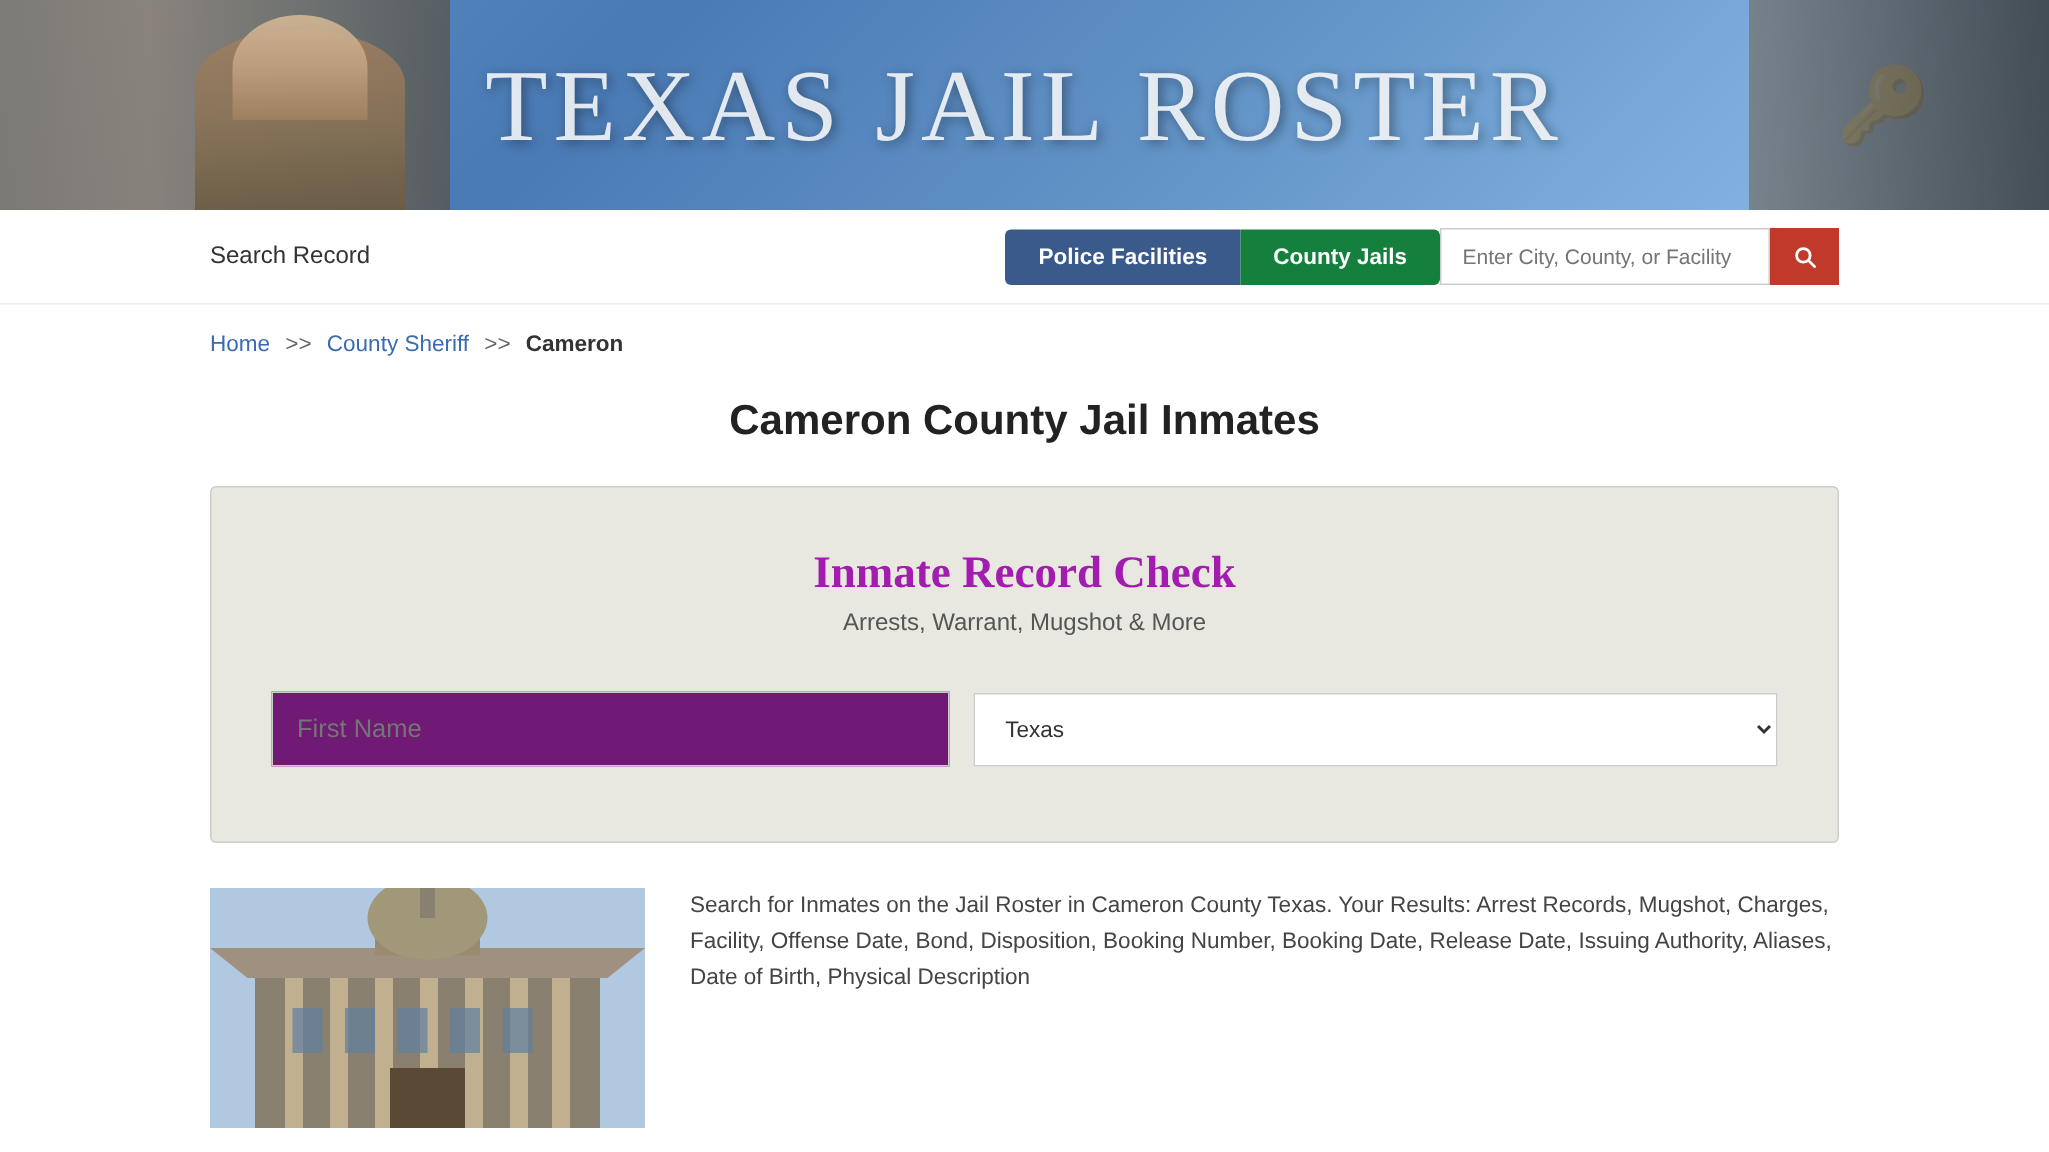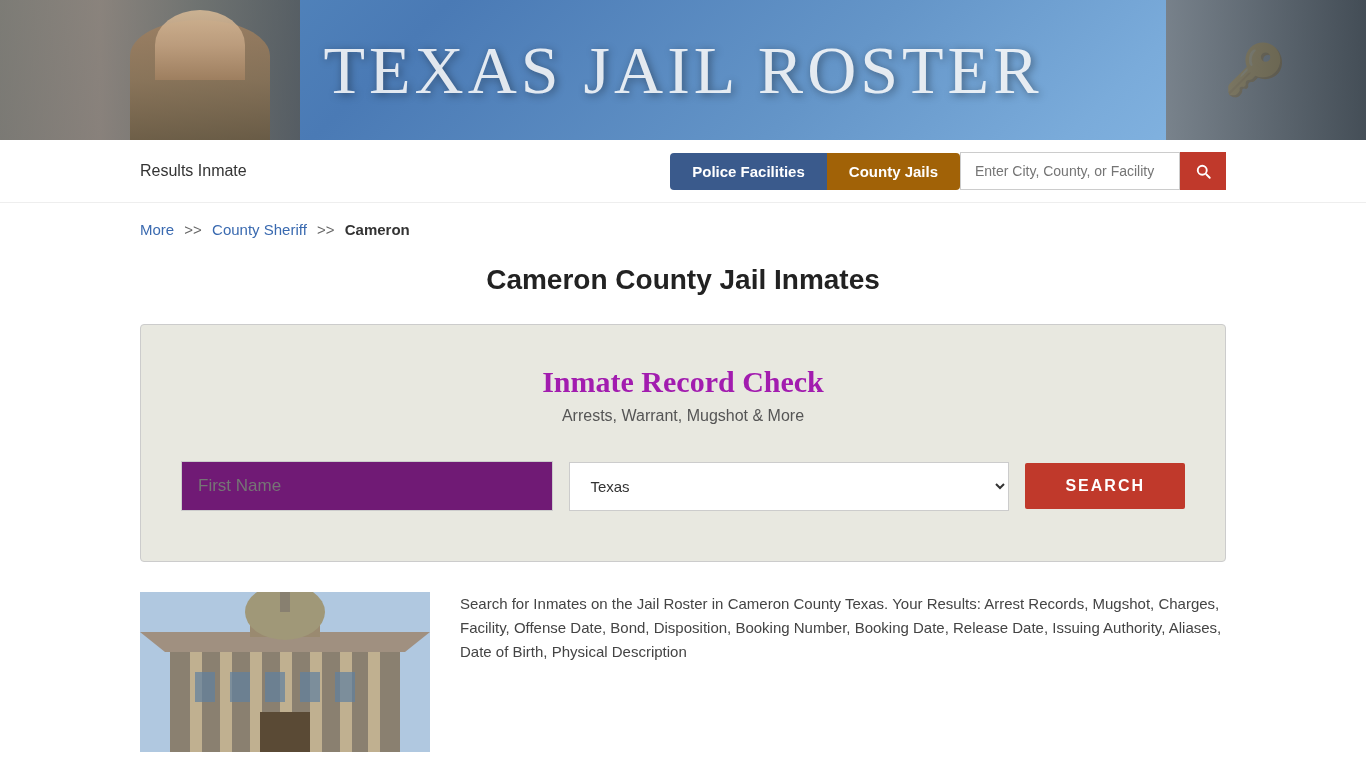--- a/index.html
+++ b/index.html
@@ -104,21 +104,21 @@
       font-weight: bold;
       cursor: pointer;
       border: none;
       color: #fff;
     }
     .nav-btn-police {
       background: #3a5a8c;
       border-radius: 4px 0 0 4px;
     }
     .nav-btn-county {
-      background: #a16207;
+      background: #15803d;
       border-radius: 0 4px 4px 0;
     }
     .search-facility-input {
       padding: 10px 14px;
       font-size: 14px;
       border: 1px solid #ccc;
       outline: none;
       width: 220px;
       color: #404040;
     }
@@ -259,35 +259,35 @@
   <div class="capitol-shape"></div>
   <div class="capitol-dome"></div>
   <div class="keys-shape">
     <span class="keys-icon">🔑</span>
   </div>
   <div class="banner-right-overlay"></div>
   <span class="banner-title">Texas Jail Roster</span>
 </div>
 
 <div class="navbar">
-  <span class="nav-left">Results Inmate</span>
+  <span class="nav-left">Search Record</span>
   <div class="nav-right">
     <button class="nav-btn nav-btn-police">Police Facilities</button>
     <button class="nav-btn nav-btn-county">County Jails</button>
     <input class="search-facility-input" type="text" placeholder="Enter City, County, or Facility" style="">
     <button class="search-facility-btn">
       <svg class="search-icon-svg" viewBox="0 0 24 24" xmlns="http://www.w3.org/2000/svg">
         <path d="M21 21l-4.35-4.35M17 11A6 6 0 1 1 5 11a6 6 0 0 1 12 0z" stroke="#fff" stroke-width="2.5" fill="none" stroke-linecap="round"></path>
       </svg>
     </button>
   </div>
 </div>
 
 <div class="breadcrumb">
-  <a href="#">More</a>
+  <a href="#">Home</a>
   <span class="separator">&gt;&gt;</span>
   <a href="#">County Sheriff</a>
   <span class="separator">&gt;&gt;</span>
   <span class="current">Cameron</span>
 </div>
 
 <div class="page-title-section">
   <h1 class="page-title">Cameron County Jail Inmates</h1>
 </div>
 
@@ -341,21 +341,20 @@
       <option value="South Dakota">South Dakota</option>
       <option value="Tennessee">Tennessee</option>
       <option value="Utah">Utah</option>
       <option value="Vermont">Vermont</option>
       <option value="Virginia">Virginia</option>
       <option value="Washington">Washington</option>
       <option value="West Virginia">West Virginia</option>
       <option value="Wisconsin">Wisconsin</option>
       <option value="Wyoming">Wyoming</option>
     </select>
-    <button class="search-btn">SEARCH</button>
   </div>
 </div>
 
 <div class="bottom-section">
   <div class="building-image">
     <svg class="building-svg-container" viewBox="0 0 290 160" xmlns="http://www.w3.org/2000/svg">
 
       <rect width="290" height="160" fill="#b0c8e0"></rect>
 
       <rect x="30" y="60" width="230" height="100" fill="#8a8070"></rect>

